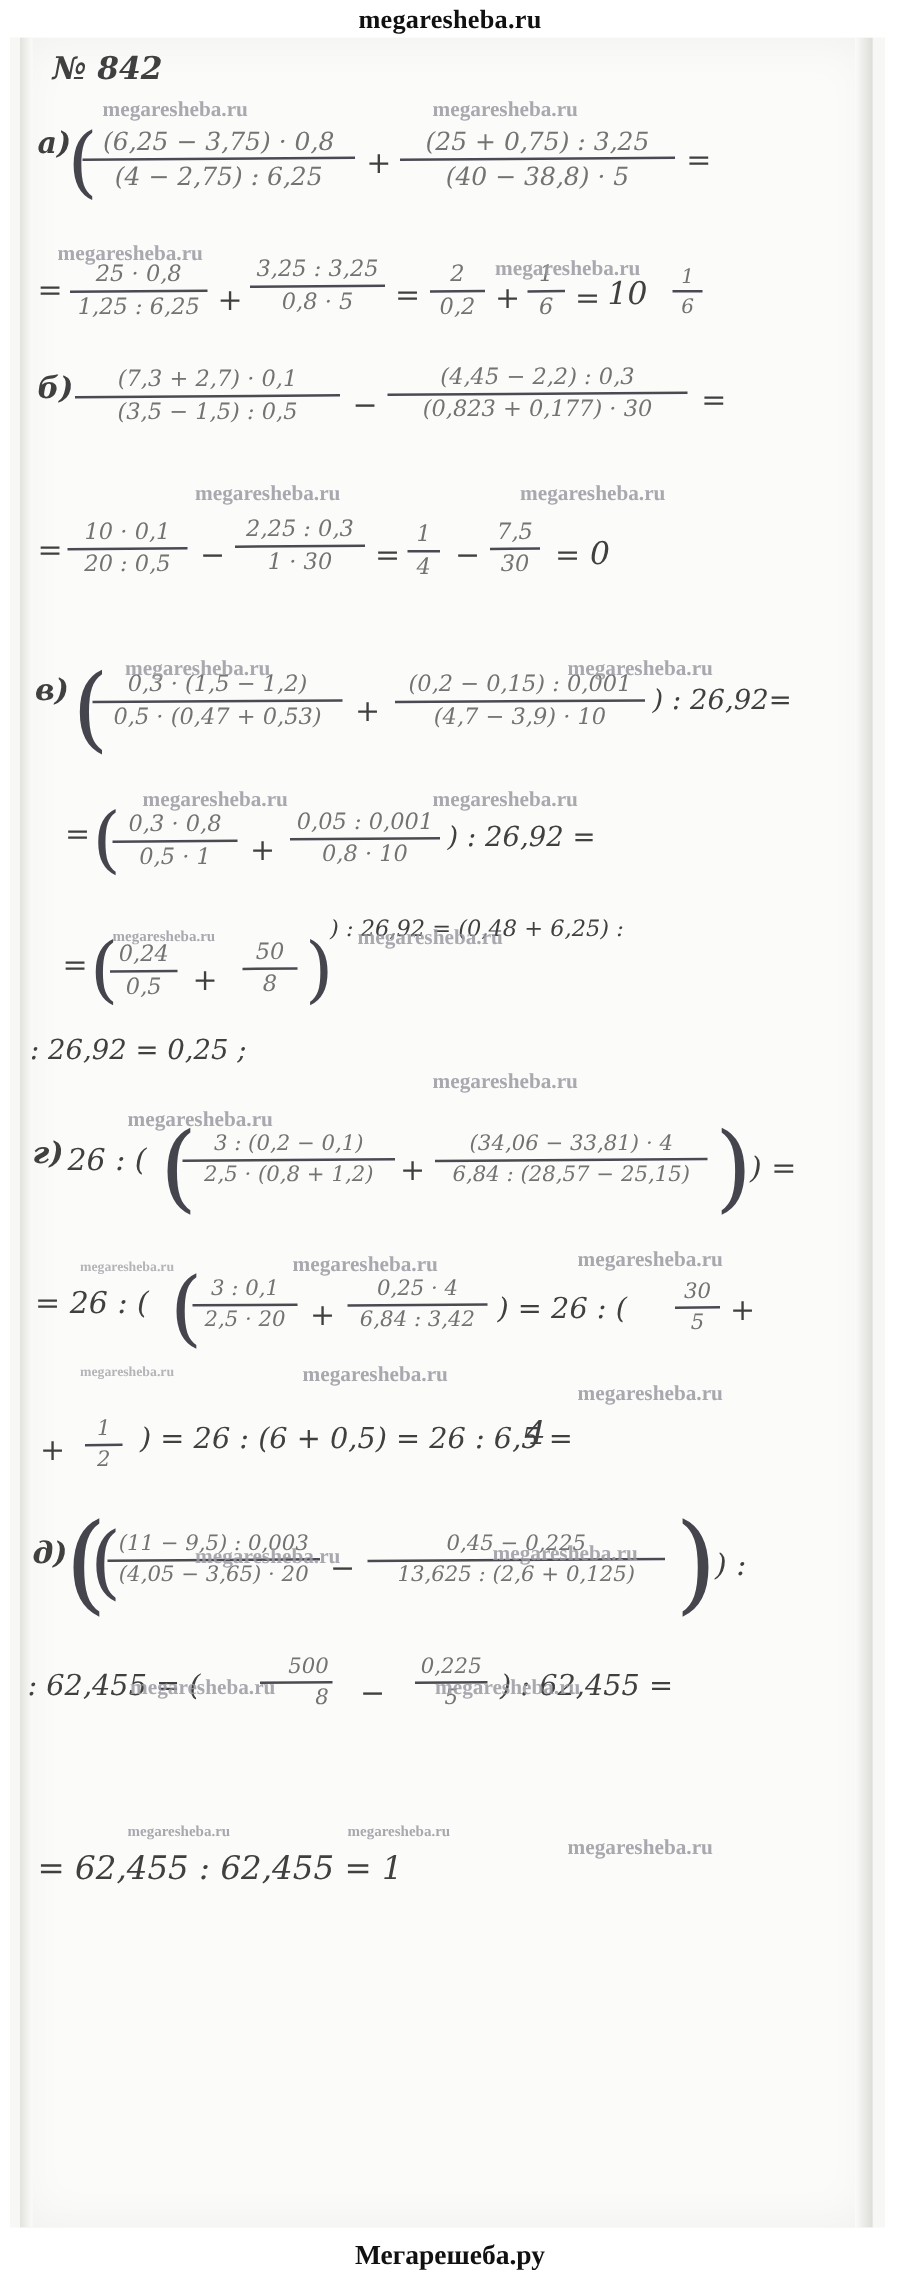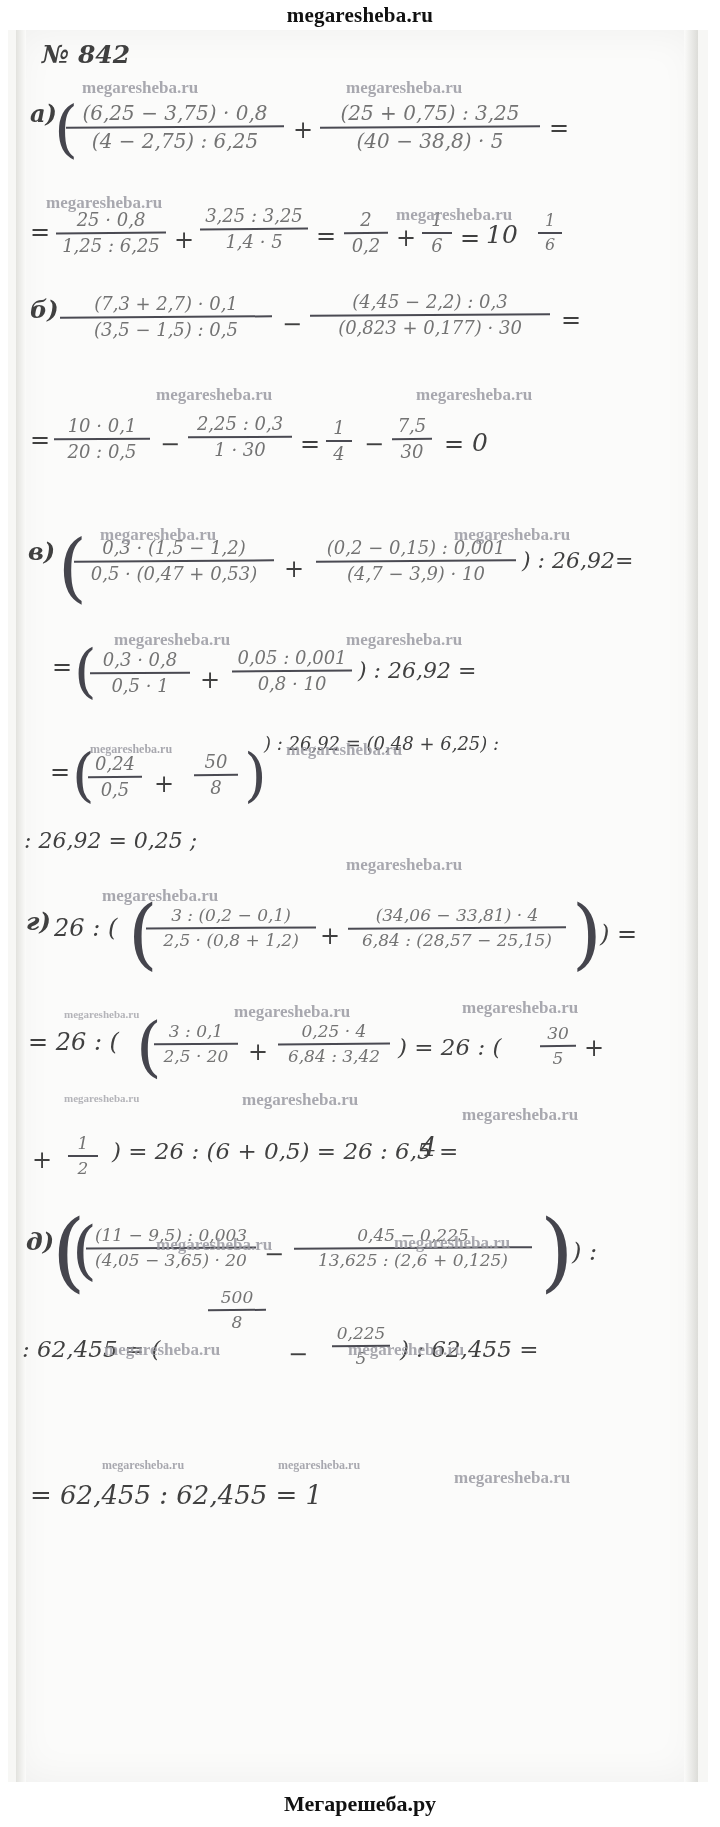--- a/index.html
+++ b/index.html
@@ -128,21 +128,21 @@
     <div class="frac f18" style="left:40px;top:180px;width:110px;">
       <span class="top">25 · 0,8</span>
       <span class="bar"></span>
       <span class="bot">1,25 : 6,25</span>
     </div>
     <div class="hw big" style="left:158px;top:198px;">+</div>
 
     <div class="frac f18" style="left:184px;top:176px;width:108px;">
       <span class="top">3,25 : 3,25</span>
       <span class="bar"></span>
-      <span class="bot">1,4 · 5</span>
+      <span class="bot">0,8 · 5</span>
     </div>
 
     <div class="hw big" style="left:300px;top:194px;">=</div>
 
     <div class="frac f18" style="left:328px;top:180px;width:44px;">
       <span class="top">2</span>
       <span class="bar"></span>
       <span class="bot">0,2</span>
     </div>
 
@@ -343,21 +343,21 @@
     <div class="frac f17" style="left:278px;top:1196px;width:238px;">
       <span class="top">0,45 − 0,225</span>
       <span class="bar"></span>
       <span class="bot">13,625 : (2,6 + 0,125)</span>
     </div>
     <div class="paren" style="left:524px;top:1178px;font-size:86px;">)</div>
     <div class="hw big" style="left:556px;top:1210px;">) :</div>
 
     <div class="hw big" style="left:6px;top:1308px;font-size:23px;">: 62,455 = (</div>
 
-    <div class="frac f17" style="left:192px;top:1258px;width:58px;">
+    <div class="frac f17" style="left:192px;top:1294px;width:58px;text-align:right;">
       <span class="top">500</span>
       <span class="bar"></span>
       <span class="bot">8</span>
     </div>
 
     <div class="hw big" style="left:272px;top:1312px;">−</div>
 
     <div class="frac f17" style="left:316px;top:1294px;width:58px;">
       <span class="top">0,225</span>
       <span class="bar"></span>

